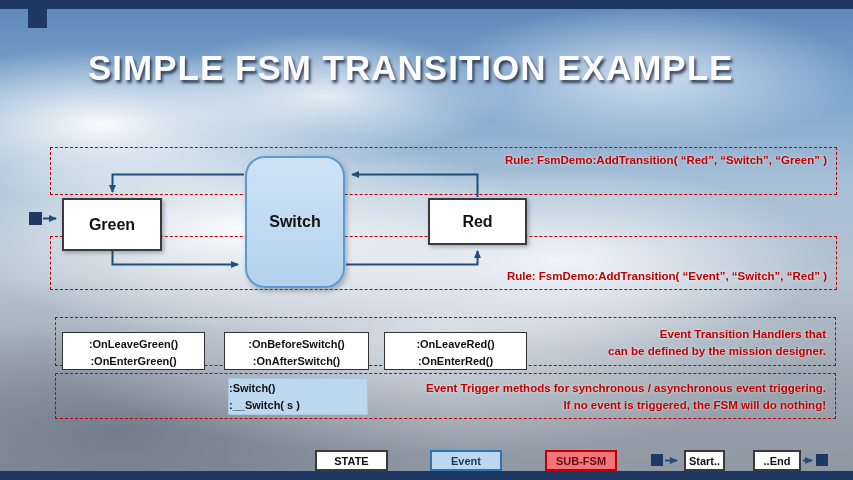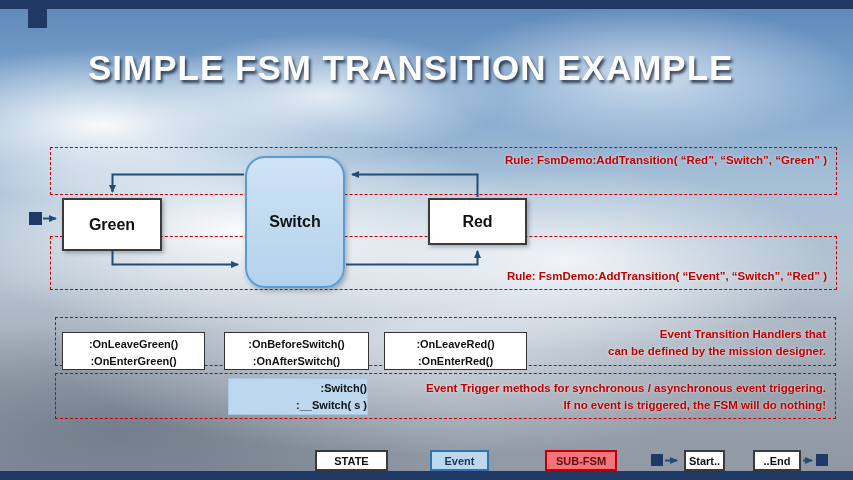--- a/index.html
+++ b/index.html
@@ -41,30 +41,30 @@
     background:linear-gradient(180deg,#cfe3f5,#b3d2ec);border:2px solid #5B9BD5;border-radius:20px;
     display:flex;align-items:center;justify-content:center;font-weight:bold;font-size:16px;color:#111;
     box-sizing:border-box;box-shadow:2px 3px 5px rgba(50,60,80,0.35);}
   .handler-box{position:absolute;top:332px;background:#fff;border:1px solid #333;height:38px;display:flex;
     flex-direction:column;align-items:center;justify-content:flex-end;font-weight:bold;font-size:11px;
     color:#111;line-height:1.5;box-sizing:border-box;}
   .hb1{left:62px;width:143px;}
   .hb2{left:224px;width:145px;}
   .hb3{left:384px;width:143px;}
   .trigger-box{position:absolute;left:228px;top:378px;width:140px;height:37px;background:#BDD7EE;
-    border:1px solid #a9c8e3;display:flex;flex-direction:column;align-items:flex-end;justify-content:center;
+    border:1px solid #a9c8e3;display:flex;flex-direction:column;align-items:flex-start;justify-content:center;
     font-weight:bold;font-size:11px;color:#111;line-height:1.5;box-sizing:border-box;}
   .note{position:absolute;color:#C00000;font-weight:bold;font-size:11.5px;text-align:right;line-height:1.5;
     white-space:nowrap;text-shadow:0 0 3px rgba(255,255,255,0.7);}
   .handlers-note{right:9px;top:8px;}
   .trigger-note{right:9px;top:6px;}
   .legend-box{position:absolute;top:450px;height:21px;display:flex;align-items:center;justify-content:center;
     font-weight:bold;font-size:11px;box-sizing:border-box;}
   .legend-state{left:315px;width:73px;background:#fff;border:2px solid #3a3a3a;color:#111;}
-  .legend-event{left:430px;width:59px;background:#BDD7EE;border:2px solid #2E74B5;color:#17365D;}
+  .legend-event{left:430px;width:72px;background:#BDD7EE;border:2px solid #2E74B5;color:#17365D;}
   .legend-subfsm{left:545px;width:72px;background:#F4747C;border:2px solid #C00000;color:#5f1012;}
   .legend-start{left:684px;width:41px;background:#fff;border:2px solid #3a3a3a;color:#111;}
   .legend-end{left:753px;width:48px;background:#fff;border:2px solid #3a3a3a;color:#111;}
 </style>
 </head>
 <body>
 
 <div id="stage">
 
   <div class="bar top"></div>

